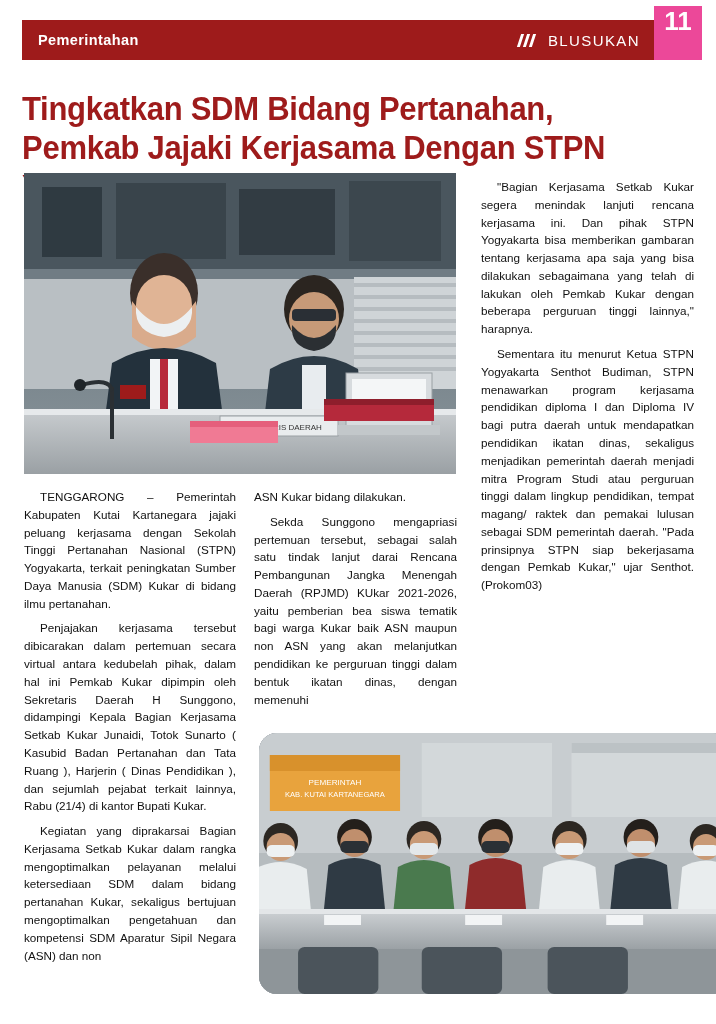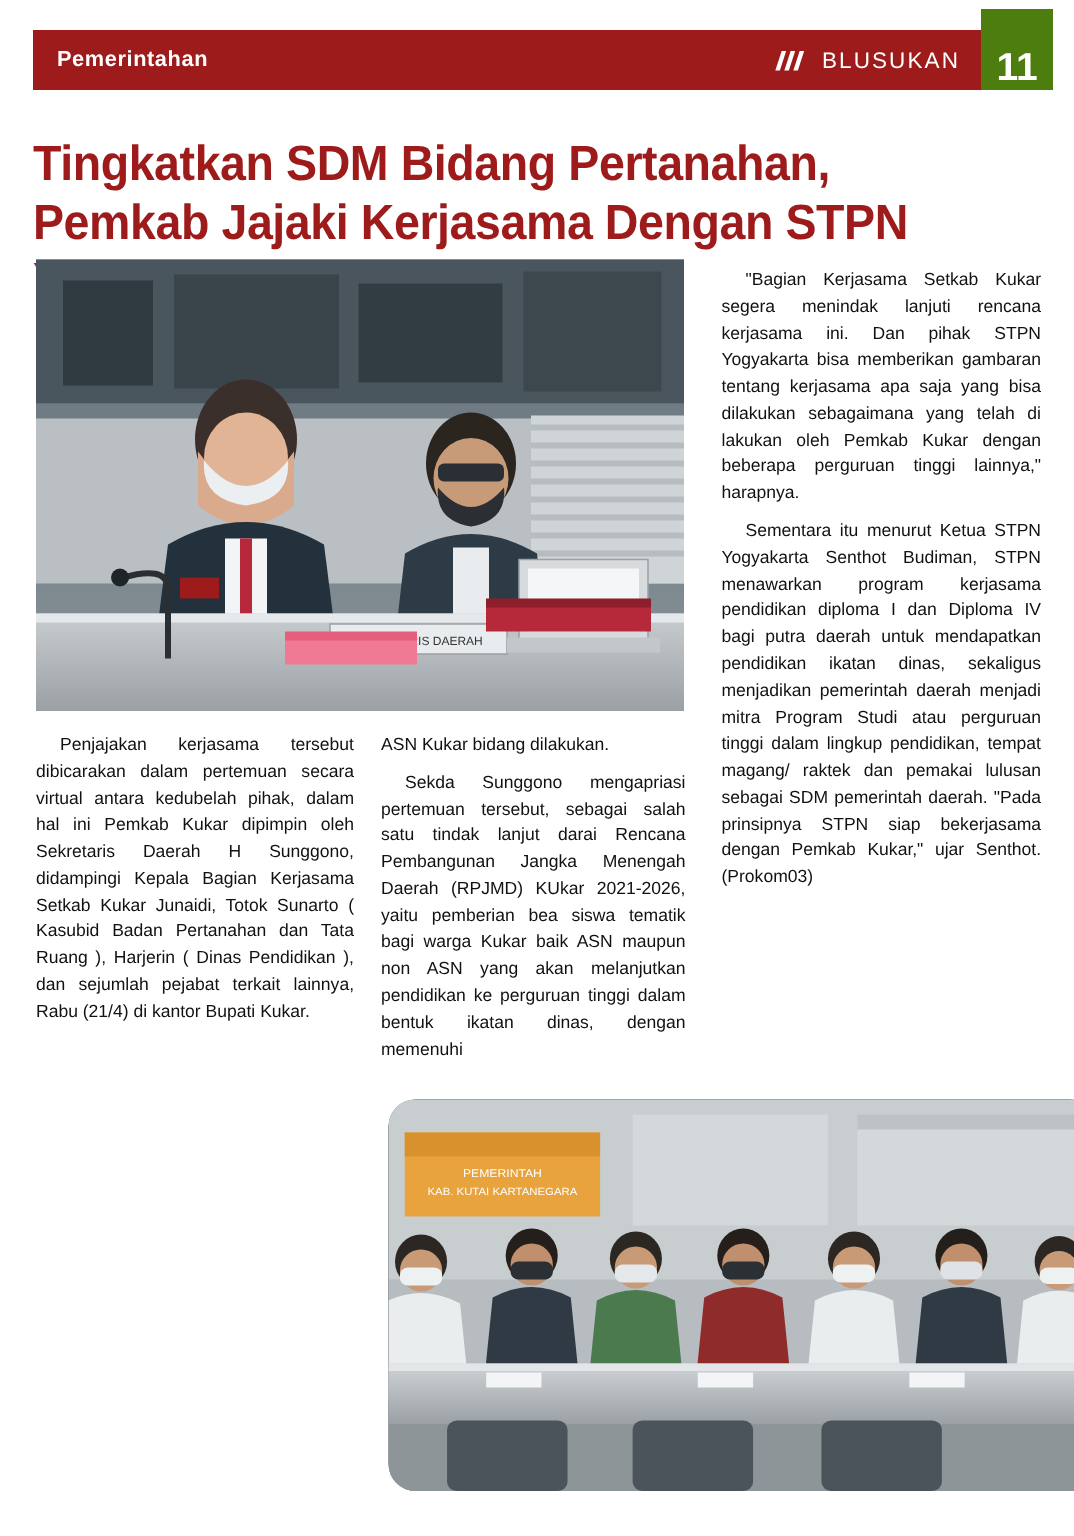--- a/index.html
+++ b/index.html
@@ -66,25 +66,25 @@
   .brand-mark i:nth-child(3) { left: 12px; }
   .brand-name {
     color: #ffffff;
     font-size: 15px;
     font-weight: normal;
     letter-spacing: 1.4px;
   }
   .page-number-box {
     width: 48px;
     height: 54px;
-    background: #4d7c0f;
+    background: #ec4899;
     margin-left: 14px;
     margin-top: -14px;
     display: flex;
-    align-items: flex-end;
+    align-items: flex-start;
     justify-content: center;
   }
   .page-number {
     color: #ffffff;
     font-size: 26px;
     font-weight: bold;
   }
   
   .headline {
     position: absolute;
@@ -308,21 +308,23 @@
       <rect x="150" y="214" width="74" height="47" rx="6" fill="#4b545b"></rect>
       <rect x="266" y="214" width="74" height="47" rx="6" fill="#4b545b"></rect>
 
       <rect x="60" y="182" width="34" height="10" fill="#f2f4f5"></rect>
       <rect x="190" y="182" width="34" height="10" fill="#f2f4f5"></rect>
       <rect x="320" y="182" width="34" height="10" fill="#f2f4f5"></rect>
     </svg>
   </div>
 
   <div class="col col1">
+    <p>TENGGARONG – Pemerintah Kabupaten Kutai Kartanegara jajaki peluang kerjasama dengan Sekolah Tinggi Pertanahan Nasional (STPN) Yogyakarta, terkait peningkatan Sumber Daya Manusia (SDM) Kukar di bidang ilmu pertanahan.</p>
     <p>Penjajakan kerjasama tersebut dibicarakan dalam pertemuan secara virtual antara kedubelah pihak, dalam hal ini Pemkab Kukar dipimpin oleh Sekretaris Daerah H Sunggono, didampingi Kepala Bagian Kerjasama Setkab Kukar Junaidi, Totok Sunarto ( Kasubid Badan Pertanahan dan Tata Ruang ), Harjerin ( Dinas Pendidikan ), dan sejumlah pejabat terkait lainnya, Rabu (21/4) di kantor Bupati Kukar.</p>
+    <p>Kegiatan yang diprakarsai Bagian Kerjasama Setkab Kukar dalam rangka mengoptimalkan pelayanan melalui ketersediaan SDM dalam bidang pertanahan Kukar, sekaligus bertujuan mengoptimalkan pengetahuan dan kompetensi SDM Aparatur Sipil Negara (ASN) dan non</p>
   </div>
 
   <div class="col col2">
     <p class="noindent">ASN Kukar bidang dilakukan.</p>
     <p>Sekda Sunggono mengapriasi pertemuan tersebut, sebagai salah satu tindak lanjut darai Rencana Pembangunan Jangka Menengah Daerah (RPJMD) KUkar 2021-2026, yaitu pemberian bea siswa tematik bagi warga Kukar baik ASN maupun non ASN yang akan melanjutkan pendidikan ke perguruan tinggi dalam bentuk ikatan dinas, dengan memenuhi</p>
   </div>
 
   <div class="col col3">
     <p>"Bagian Kerjasama Setkab Kukar segera menindak lanjuti rencana kerjasama ini. Dan pihak STPN Yogyakarta bisa memberikan gambaran tentang kerjasama apa saja yang bisa dilakukan sebagaimana yang telah di lakukan oleh Pemkab Kukar dengan beberapa perguruan tinggi lainnya," harapnya.</p>
     <p>Sementara itu menurut Ketua STPN Yogyakarta Senthot Budiman, STPN menawarkan program kerjasama pendidikan diploma I dan Diploma IV bagi putra daerah untuk mendapatkan pendidikan ikatan dinas, sekaligus menjadikan pemerintah daerah menjadi mitra Program Studi atau perguruan tinggi dalam lingkup pendidikan, tempat magang/ raktek dan pemakai lulusan sebagai SDM pemerintah daerah. "Pada prinsipnya STPN siap bekerjasama dengan Pemkab Kukar," ujar Senthot. (Prokom03)</p>

